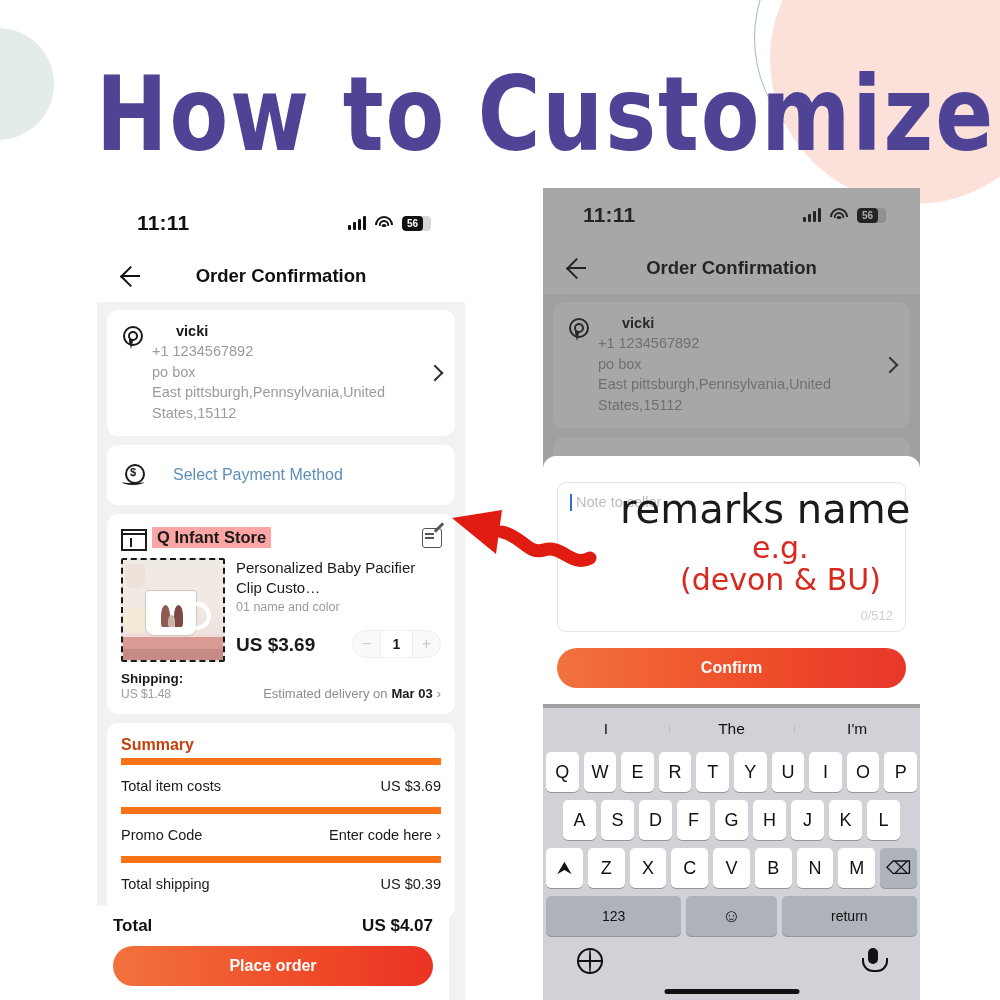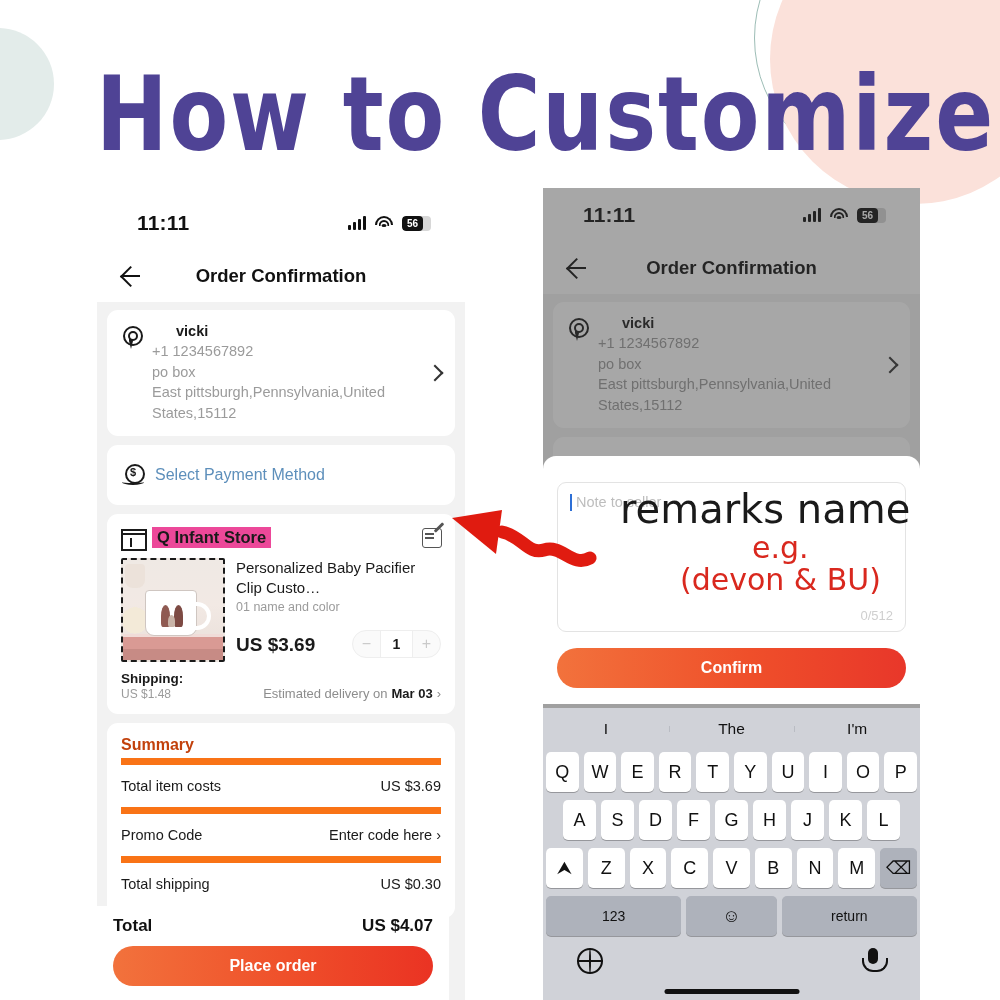--- a/index.html
+++ b/index.html
@@ -85,38 +85,38 @@
   .pin::after { content:""; position:absolute; left:7px; top:6px; width:6px; height:6px;
                 border:2px solid #1a1a1a; border-radius:50%; }
   .pin i { position:absolute; left:7.5px; top:14px; width:5px; height:10px; background:#1a1a1a;
            clip-path: polygon(0 0, 100% 0, 50% 100%); }
   .addr-name { font-size:14.5px; font-weight:700; color:#1a1a1a; margin-bottom:2px;margin-left:24px; }
   .addr-line { font-size:14.5px; color:#9b9b9b; line-height:1.42; }
   .chev { position:absolute; right:14px; top:50%; transform:translateY(-50%); width:12px; height:12px; }
   .chev::before { content:""; position:absolute; width:10px; height:10px;
                   border-top:2.2px solid #333; border-right:2.2px solid #333; transform:rotate(45deg); }
 
-  .pay { display:flex; align-items:center; gap:10px; padding:5px 0; }
+  .pay { display:flex; align-items:center; gap:28px; padding:5px 0; }
   .pay-ico { width:24px; height:24px; position:relative; flex:none; }
   .pay-ico::before { content:""; position:absolute; left:4px; top:1px; width:16px; height:16px;
                      border:2px solid #1a1a1a; border-radius:50%; }
   .pay-ico::after { content:"$"; position:absolute; left:4px; top:1px; width:16px; height:16px;
                     font-size:11px; font-weight:700; color:#1a1a1a; display:flex;
                     align-items:center; justify-content:center; }
   .pay-ico i { position:absolute; left:1px; bottom:2px; width:22px; height:6px;
                border-bottom:2px solid #1a1a1a; border-radius:0 0 50% 50%; }
   .pay-txt { font-size:16px; color:#5d8fbb; }
 
   .store { display:flex; align-items:center; gap:9px; margin-bottom:10px; position:relative; }
   .store-ico { width:22px; height:20px; flex:none; position:relative; }
   .store-ico::before { content:""; position:absolute; left:0; top:5px; width:22px; height:14px; border:2px solid #1a1a1a; }
   .store-ico::after  { content:""; position:absolute; left:0; top:1px; width:22px; height:5px;
                        border:2px solid #1a1a1a; border-bottom:none; }
   .store-ico i { position:absolute; left:9px; top:10px; width:2px; height:9px; background:#1a1a1a; }
-  .store-name { font-size:16.5px; font-weight:600; color:#1a1a1a; background:#ec4899; padding:1px 5px; }
+  .store-name { font-size:16.5px; font-weight:600; color:#1a1a1a; background:#fca5a5; padding:1px 5px; }
   .remark-ico { position:absolute; right:-2px; top:0; width:22px; height:22px; }
   .remark-ico::before { content:""; position:absolute; left:1px; top:1px; width:18px; height:18px;
                         border:1.8px solid #555; border-radius:3px; }
   .remark-ico i { position:absolute; left:4px; top:6px; width:9px; height:1.6px; background:#555;
                   box-shadow:0 4px 0 #555; }
   .remark-ico b { position:absolute; right:-2px; top:-1px; width:12px; height:3px; background:#555;
                   transform:rotate(-45deg); border-radius:1px; }
 
   .item { display:flex; gap:11px; }
   .thumb {
@@ -368,21 +368,21 @@
         <div class="sum-row">
           <span>Promo Code</span>
           <span class="link">
             <span>Enter code here</span>
             <span>›</span>
           </span>
         </div>
 
         <div class="sum-row">
           <span>Total shipping</span>
-          <span class="val">US $0.30</span>
+          <span class="val">US $0.39</span>
         </div>
       </div>
 
       <div class="disclaimer">Upon clicking 'Place Order', I confirm I have read and</div>
     </div>
 
     <div class="bottombar">
       <div class="total-row">
         <div class="total-lab">Total</div>
         <div class="total-val">US $4.07</div>

